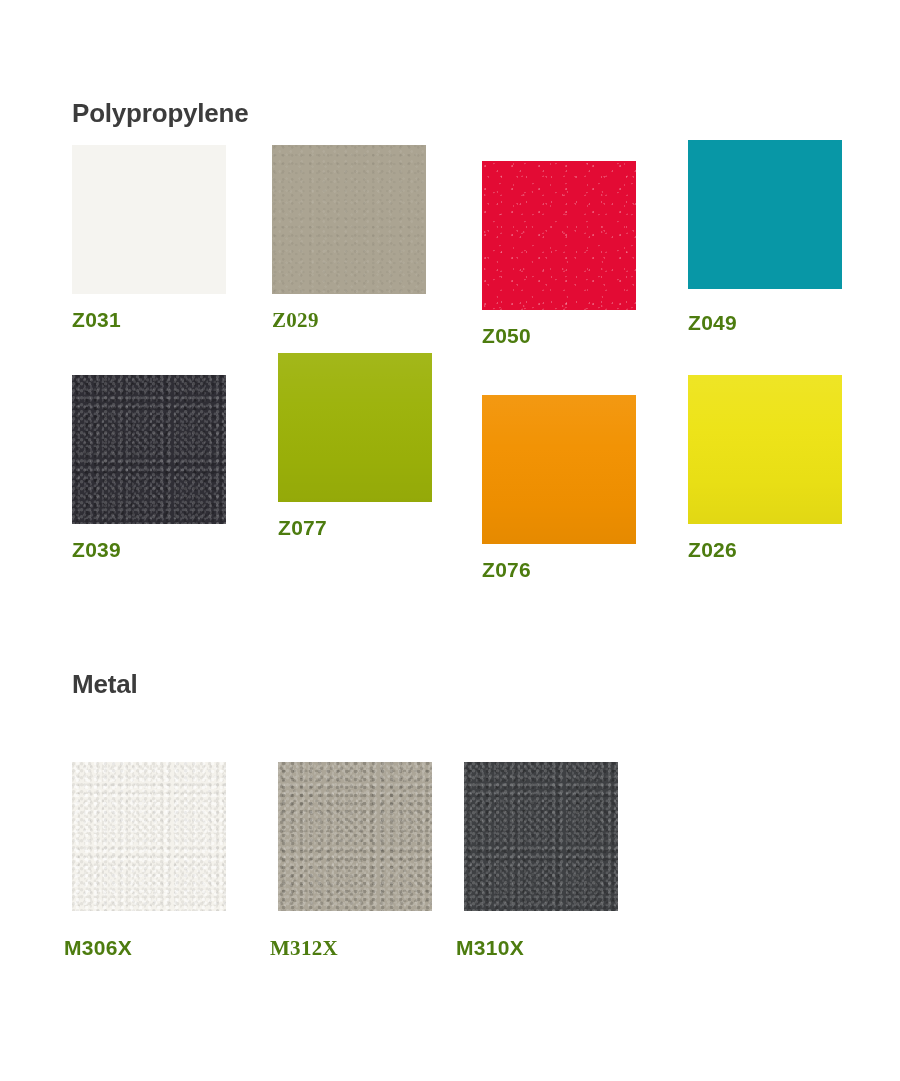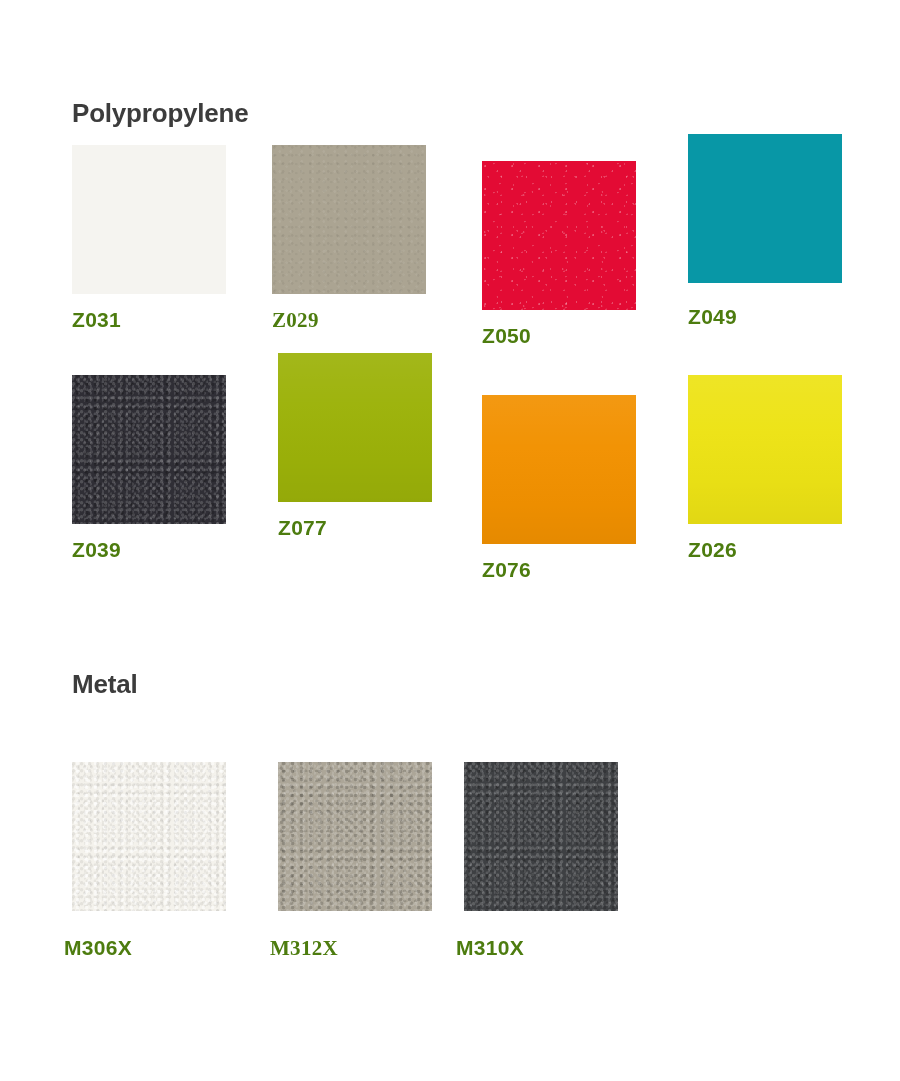--- a/index.html
+++ b/index.html
@@ -160,21 +160,21 @@
           <div class="swatch-label">Z031</div>
         </div>
         <div class="swatch" style="left: 272px; top: 145px; font-family: Liberation Serif, serif;">
           <div class="swatch-chip tex-grain" style="background: rgb(171, 164, 146);"></div>
           <div class="swatch-label">Z029</div>
         </div>
         <div class="swatch" style="left: 482px; top: 145px; margin-top: 16px;">
           <div class="swatch-chip tex-speckle" style="background: rgb(227, 11, 52);"></div>
           <div class="swatch-label">Z050</div>
         </div>
-        <div class="swatch" style="left: 688px; top: 134px;">
+        <div class="swatch" style="left: 688px; top: 140px;">
           <div class="swatch-chip" style="background: rgb(8, 151, 166);"></div>
           <div class="swatch-label low">Z049</div>
         </div>
         <div class="swatch" style="left: 72px; top: 375px;">
           <div class="swatch-chip tex-pebble" style="background: rgb(47, 46, 53);"></div>
           <div class="swatch-label">Z039</div>
         </div>
         <div class="swatch" style="left: 278px; top: 353px;">
           <div class="swatch-chip tex-sheen" style="background: rgb(156, 178, 9);"></div>
           <div class="swatch-label">Z077</div>

